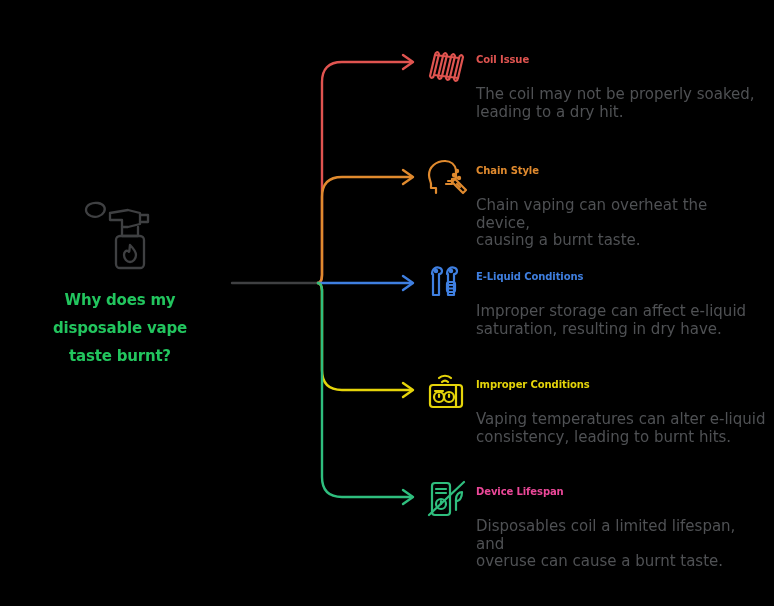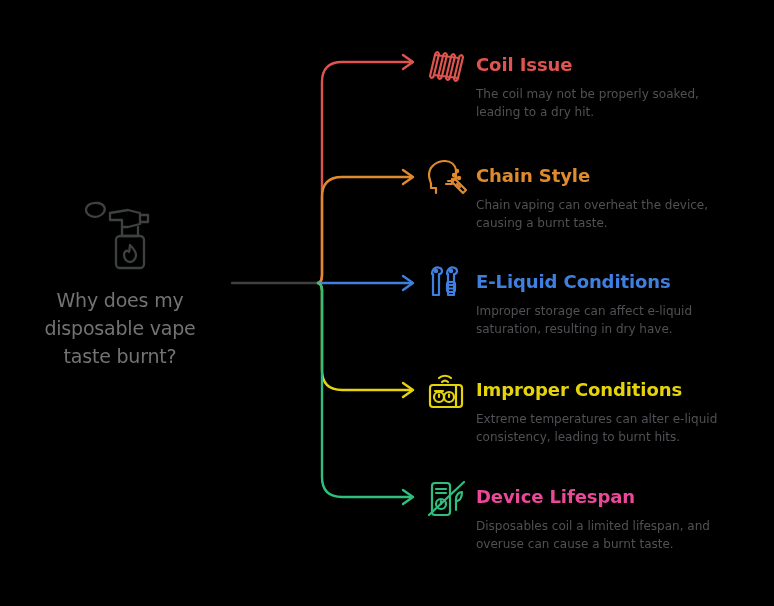--- a/index.html
+++ b/index.html
@@ -28,23 +28,23 @@
     width: 240px;
     text-align: center;
   }
   #center-icon {
     width: 84px;
     height: 76px;
     margin: 0 auto 14px auto;
     display: block;
   }
   #center-title {
-    color: #737373;
-    font-size: 19px;
-    font-weight: normal;
+    color: #22c55e;
+    font-size: 15px;
+    font-weight: bold;
     line-height: 28px;
     letter-spacing: -0.2px;
     white-space: pre-line;
     font-family: "DejaVu Sans", sans-serif;
   }
   
   .branch {
     position: absolute;
     left: 423px;
     width: 352px;
@@ -53,33 +53,33 @@
     position: absolute;
     left: 0px;
     top: 0px;
     width: 46px;
     height: 42px;
   }
   .branch-head {
     position: absolute;
     left: 53px;
     top: 8px;
-    font-size: 18px;
+    font-size: 10px;
     font-weight: bold;
     letter-spacing: -0.1px;
     white-space: nowrap;
     font-family: "DejaVu Sans", sans-serif;
   }
   .branch-body {
     position: absolute;
     left: 53px;
     top: 40px;
     width: 290px;
     color: #4f5154;
-    font-size: 12px;
+    font-size: 15px;
     line-height: 17.5px;
     font-weight: 500;
     white-space: pre-line;
     font-family: "DejaVu Sans", sans-serif;
   }
   .svg-ico { display:block; width:100%; height:100%; overflow: visible;}
 </style>
 </head>
 <body>
 
@@ -202,21 +202,21 @@
       <rect x="7" y="14" width="32" height="22" rx="3"></rect>
       <path d="M33,14 L33,36"></path>
 
       <circle cx="16" cy="26" r="5"></circle>
       <circle cx="26" cy="26" r="5"></circle>
       <path d="M16,23.5 L16,26 M26,23.5 L26,26"></path>
       <path d="M12,20 L20,20"></path>
     </svg>
   </div>
   <div class="branch-head" style="color:#e5d40a">Improper Conditions</div>
-  <div class="branch-body">Extreme temperatures can alter e-liquid
+  <div class="branch-body">Vaping temperatures can alter e-liquid
 consistency, leading to burnt hits.</div>
 </div>
 
 <div class="branch" style="top:478px;">
   <div class="branch-icon">
     <svg class="svg-ico" viewBox="0 0 46 42" fill="none" stroke="#2fbe7e" stroke-width="2.2" stroke-linecap="round" stroke-linejoin="round">
 
       <rect x="9" y="5" width="18" height="32" rx="3"></rect>
       <path d="M13,11 L23,11 M13,15 L23,15"></path>
       <circle cx="18" cy="26" r="5"></circle>

